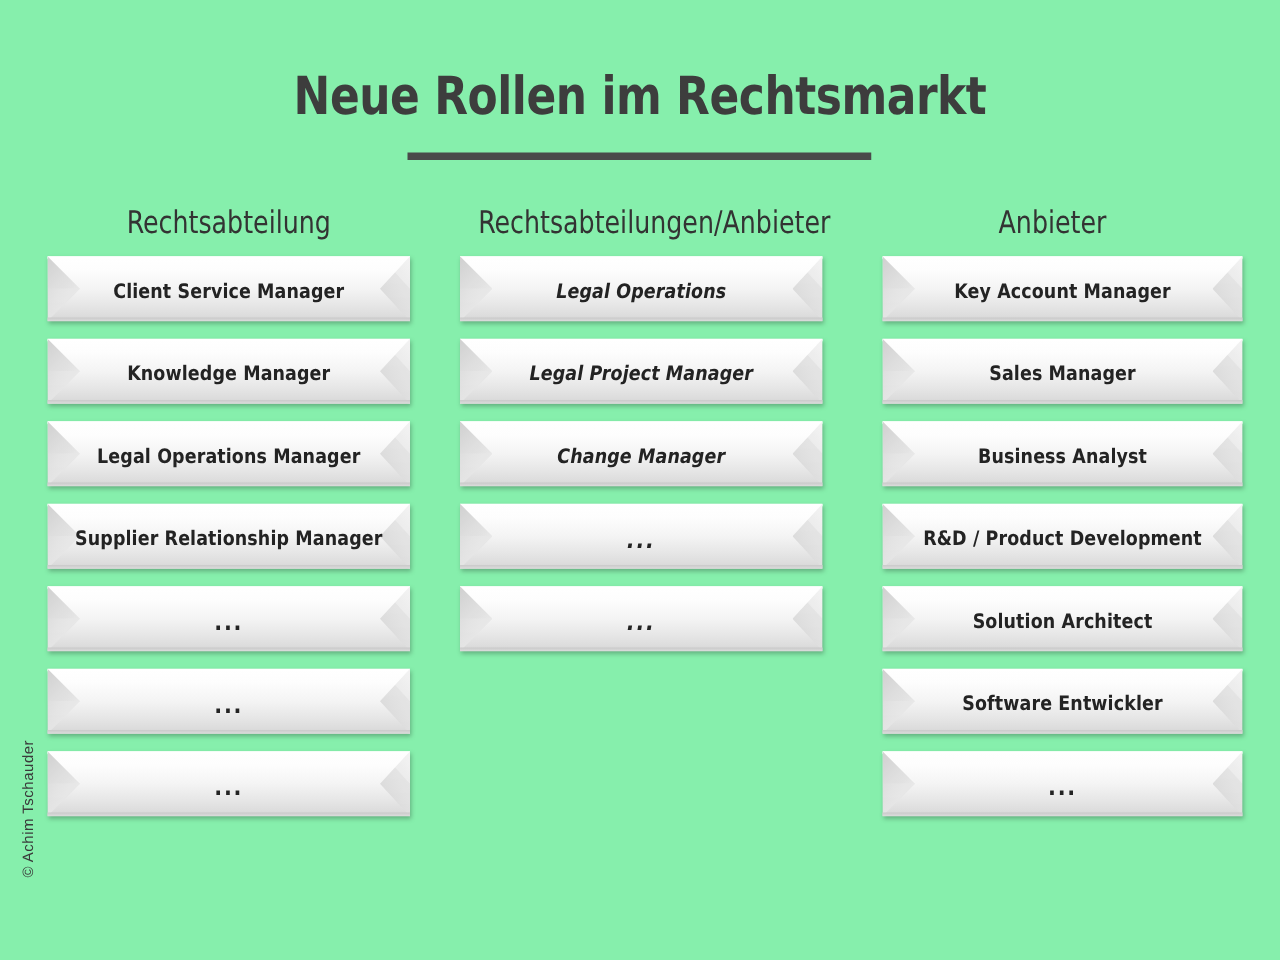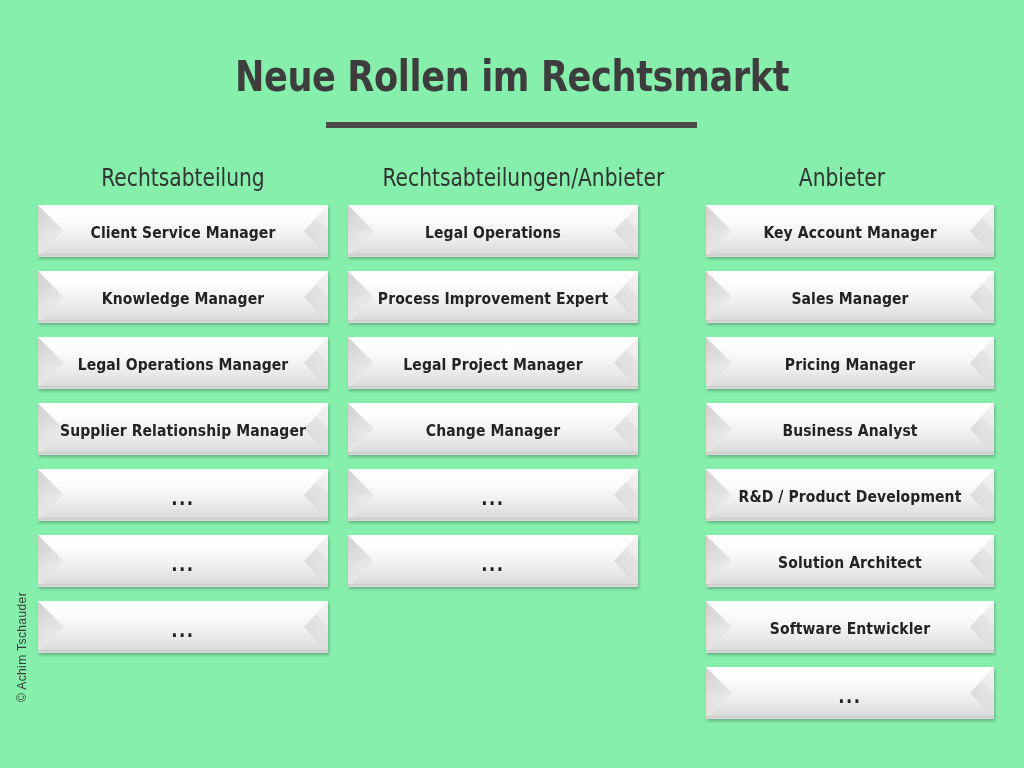--- a/index.html
+++ b/index.html
@@ -55,21 +55,21 @@
     transform: scaleX(0.9);
     white-space: nowrap;
   }
 
   
   .column {
     position: absolute;
     top: 205px;
   }
   #col-0 { left: 38px;  width: 290px; }
-  #col-1 { left: 348px; width: 290px; }
+  #col-1 { left: 368px; width: 290px; font-style: italic; }
   #col-2 { left: 706px; width: 288px; }
 
   
   .bar {
     position: relative;
     height: 52px;
     margin-bottom: 14px;
     filter: drop-shadow(1.5px 2px 1.6px rgba(0,0,0,0.26));
     text-align: center;
   }
@@ -257,28 +257,20 @@
         <div class="bevel-right"></div>
         <div class="bar-base"></div>
         <div class="bar-label">Legal Operations</div>
       </div>
       <div class="bar">
         <div class="bar-body"></div>
         <div class="bar-hilite"></div>
         <div class="bevel-left"></div>
         <div class="bevel-right"></div>
         <div class="bar-base"></div>
-        <div class="bar-label">Process Improvement Expert</div>
-      </div>
-      <div class="bar">
-        <div class="bar-body"></div>
-        <div class="bar-hilite"></div>
-        <div class="bevel-left"></div>
-        <div class="bevel-right"></div>
-        <div class="bar-base"></div>
         <div class="bar-label">Legal Project Manager</div>
       </div>
       <div class="bar">
         <div class="bar-body"></div>
         <div class="bar-hilite"></div>
         <div class="bevel-left"></div>
         <div class="bevel-right"></div>
         <div class="bar-base"></div>
         <div class="bar-label">Change Manager</div>
       </div>
@@ -315,28 +307,20 @@
         <div class="bevel-right"></div>
         <div class="bar-base"></div>
         <div class="bar-label">Sales Manager</div>
       </div>
       <div class="bar">
         <div class="bar-body"></div>
         <div class="bar-hilite"></div>
         <div class="bevel-left"></div>
         <div class="bevel-right"></div>
         <div class="bar-base"></div>
-        <div class="bar-label">Pricing Manager</div>
-      </div>
-      <div class="bar">
-        <div class="bar-body"></div>
-        <div class="bar-hilite"></div>
-        <div class="bevel-left"></div>
-        <div class="bevel-right"></div>
-        <div class="bar-base"></div>
         <div class="bar-label">Business Analyst</div>
       </div>
       <div class="bar">
         <div class="bar-body"></div>
         <div class="bar-hilite"></div>
         <div class="bevel-left"></div>
         <div class="bevel-right"></div>
         <div class="bar-base"></div>
         <div class="bar-label">R&amp;D / Product Development</div>
       </div>

